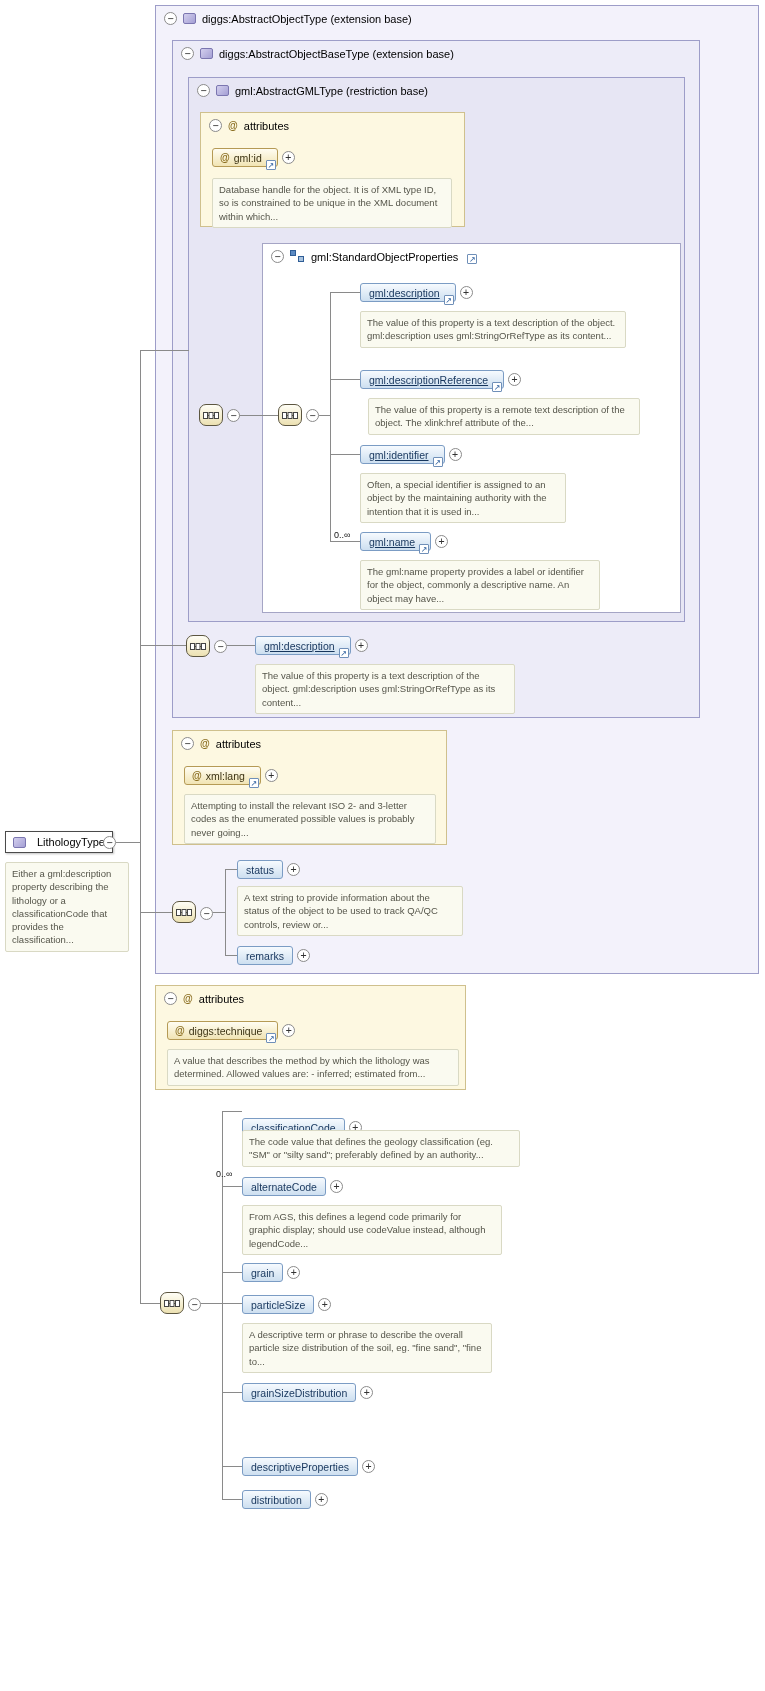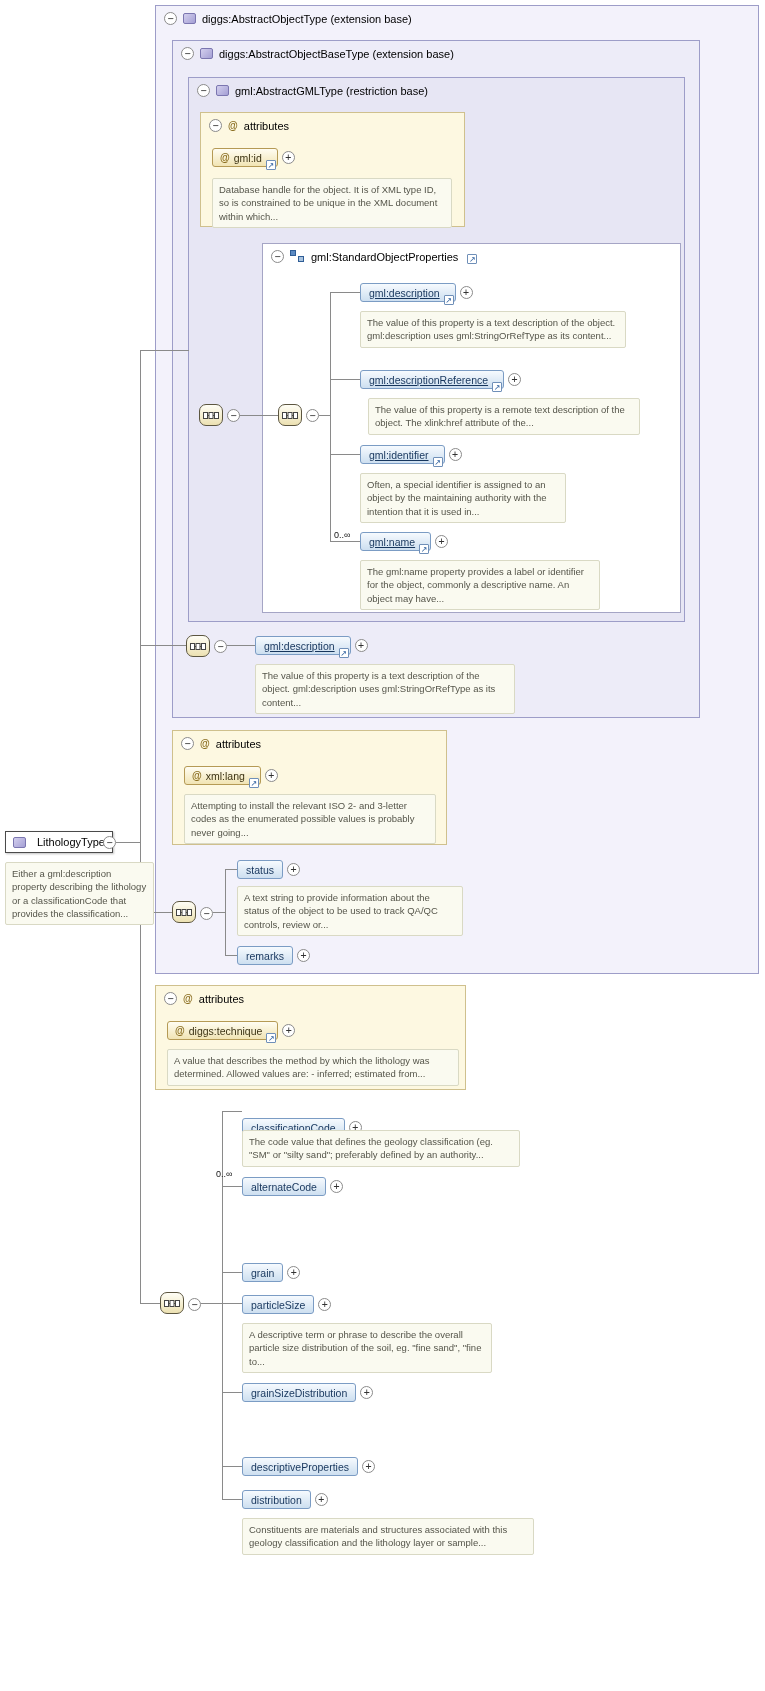--- a/index.html
+++ b/index.html
@@ -203,21 +203,21 @@
         <rect x="11.5" y="1.5" width="4" height="6" fill="#fff" stroke="#444"></rect>
       </svg>
   </div>
   <span class="pm abs" style="left:188px;top:1298px">−</span>
 
   <div class="rootpill" style="left:5px;top:831px">
     <span class="typeicon"></span>
     <span>LithologyType</span>
   </div>
   <span class="pm abs" style="left:103px;top:836px">−</span>
-  <div class="docbox" style="left:5px;top:862px;width:149px">Either a gml:description property describing the lithology or a classificationCode that provides the classification...</div>
+  <div class="docbox" style="left:5px;top:862px;width:124px">Either a gml:description property describing the lithology or a classificationCode that provides the classification...</div>
 
   <div class="row" style="left:212px;top:148px">
     <span class="apill haslink">
       <span class="at">@</span>
       <span>gml:id</span>
       <span class="linkicon">↗</span>
     </span>
     <span class="pm">+</span>
   </div>
   <div class="docbox" style="left:212px;top:178px;width:240px">Database handle for the object. It is of XML type ID, so is constrained to be unique in the XML document within which...</div>
@@ -311,20 +311,21 @@
   </div>
   <div class="docbox" style="left:242px;top:1130px;width:278px">The code value that defines the geology classification (eg. "SM" or "silty sand"; preferably defined by an authority...</div>
 
   <span class="occurs" style="left:216px;top:1169px">0..∞</span>
   <div class="row" style="left:242px;top:1177px">
     <span class="pill">
       <span>alternateCode</span>
     </span>
     <span class="pm">+</span>
   </div>
+  <div class="docbox" style="left:242px;top:1205px;width:260px">From AGS, this defines a legend code primarily for graphic display; should use codeValue instead, although legendCode...</div>
 
   <div class="row" style="left:242px;top:1263px">
     <span class="pill">
       <span>grain</span>
     </span>
     <span class="pm">+</span>
   </div>
 
   <div class="row" style="left:242px;top:1295px">
     <span class="pill">
@@ -347,15 +348,14 @@
     </span>
     <span class="pm">+</span>
   </div>
 
   <div class="row" style="left:242px;top:1490px">
     <span class="pill">
       <span>distribution</span>
     </span>
     <span class="pm">+</span>
   </div>
-  <div class="docbox" style="left:242px;top:1518px;width:292px">Constituents are materials and structures associated with this geology classification and the lithology layer or sample...</div>
 
 </div>
 
 </body></html>

